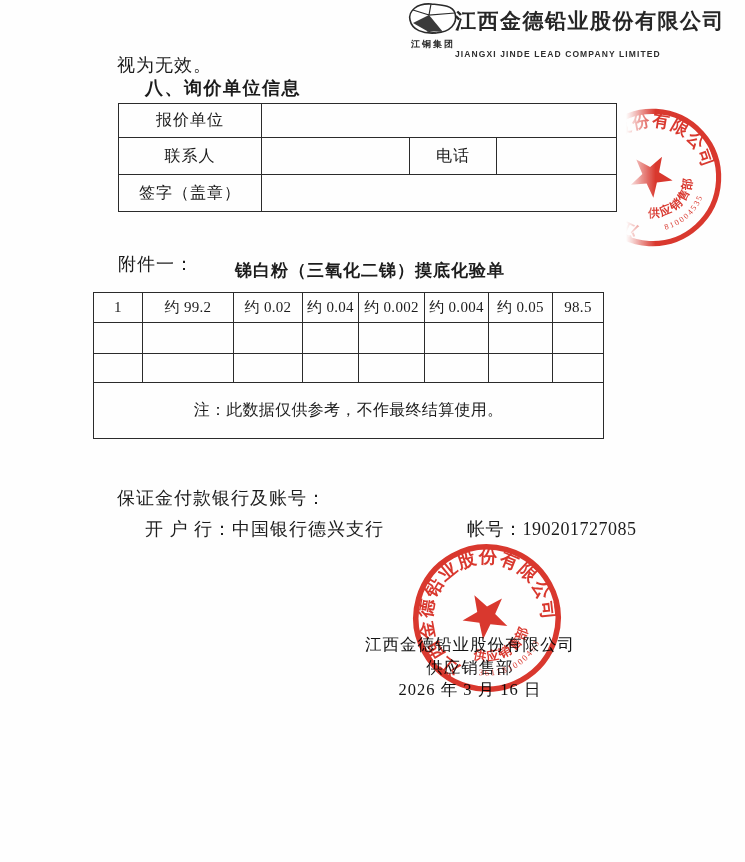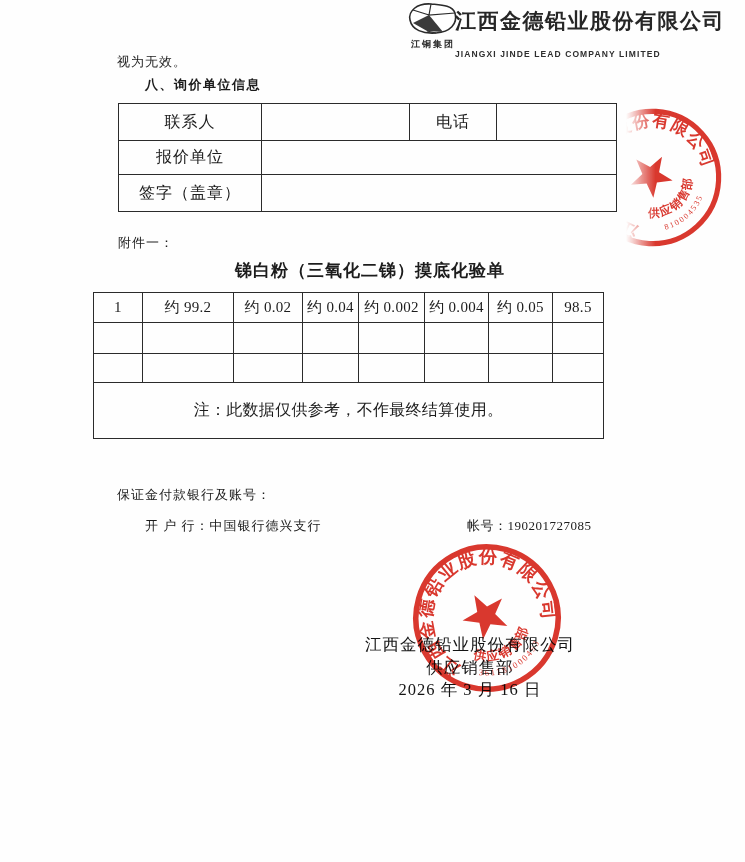--- a/index.html
+++ b/index.html
@@ -13,25 +13,25 @@
     overflow: hidden;
     margin: 0 auto;
   }
   
   .logo-box { position: absolute; left: 398px; top: 2px; width: 70px; text-align: center; }
   .logo-label { font-family: Liberation Mono, monospace; font-size: 9px; font-weight: 700; letter-spacing: 2px; color: #2b2b2b; display: block; margin-top: -1px; }
   .company-block { position: absolute; left: 455px; top: 7px; }
   .company-cn { font-family: "Liberation Sans", sans-serif; font-size: 21px; font-weight: 800; letter-spacing: 1.5px; color: #262626; white-space: nowrap; }
   .company-en { font-family: "Liberation Sans", sans-serif; font-size: 8.5px; font-weight: 700; letter-spacing: 1.1px; color: #2e2e2e; margin-top: 14px; white-space: nowrap; }
   
-  .t { position: absolute; font-size: 13px; white-space: nowrap; }
+  .t { position: absolute; font-size: 18px; white-space: nowrap; }
   .bold { font-weight: 700; }
   .invalid-line { left: 117px; top: 53px; letter-spacing: 1px; }
   .section-heading { left: 145px; top: 76px; letter-spacing: 1.5px; text-align: center; }
-  .attachment-label { left: 118px; top: 234px; letter-spacing: 1px; text-align: right; }
+  .attachment-label { left: 118px; top: 252px; letter-spacing: 1px; text-align: right; }
   .attachment-title { left: 110px; top: 259px; width: 520px; text-align: center; font-size: 17px; letter-spacing: 1px; white-space: nowrap; }
   
   table { border-collapse: collapse; position: absolute; table-layout: fixed; }
   td { border: 1.6px solid #2b2b2b; text-align: center; font-size: 15px; overflow: hidden; }
   .inquiry-table { left: 118px; top: 103px; width: 498px; }
   .inquiry-table td { font-size: 16px; letter-spacing: 1px; }
   .assay-table { left: 93px; top: 292px; width: 510px; }
   .assay-table td { letter-spacing: 0.3px; }
   .note-cell { font-size: 16px; letter-spacing: 1px; }
   
@@ -67,29 +67,29 @@
   <div class="t bold section-heading">八、询价单位信息</div>
 
   <table class="inquiry-table">
     <colgroup>
         <col style="width:143px">
         <col style="width:148px">
         <col style="width:87px">
         <col style="width:120px">
       </colgroup>
     <tbody>
-        <tr style="height:37px">
+        <tr style="height:34px">
+      <td>报价单位</td>
+      <td colspan="3"></td>
+    </tr>
+    <tr style="height:37px">
       <td>联系人</td>
       <td></td>
       <td>电话</td>
       <td></td>
-    </tr>
-    <tr style="height:34px">
-      <td>报价单位</td>
-      <td colspan="3"></td>
     </tr>
     <tr style="height:37px">
       <td>签字（盖章）</td>
       <td colspan="3"></td>
     </tr>
   </tbody>
     </table>
 
   <div class="t attachment-label">附件一：</div>
   <div class="t bold attachment-title">锑白粉（三氧化二锑）摸底化验单</div>

